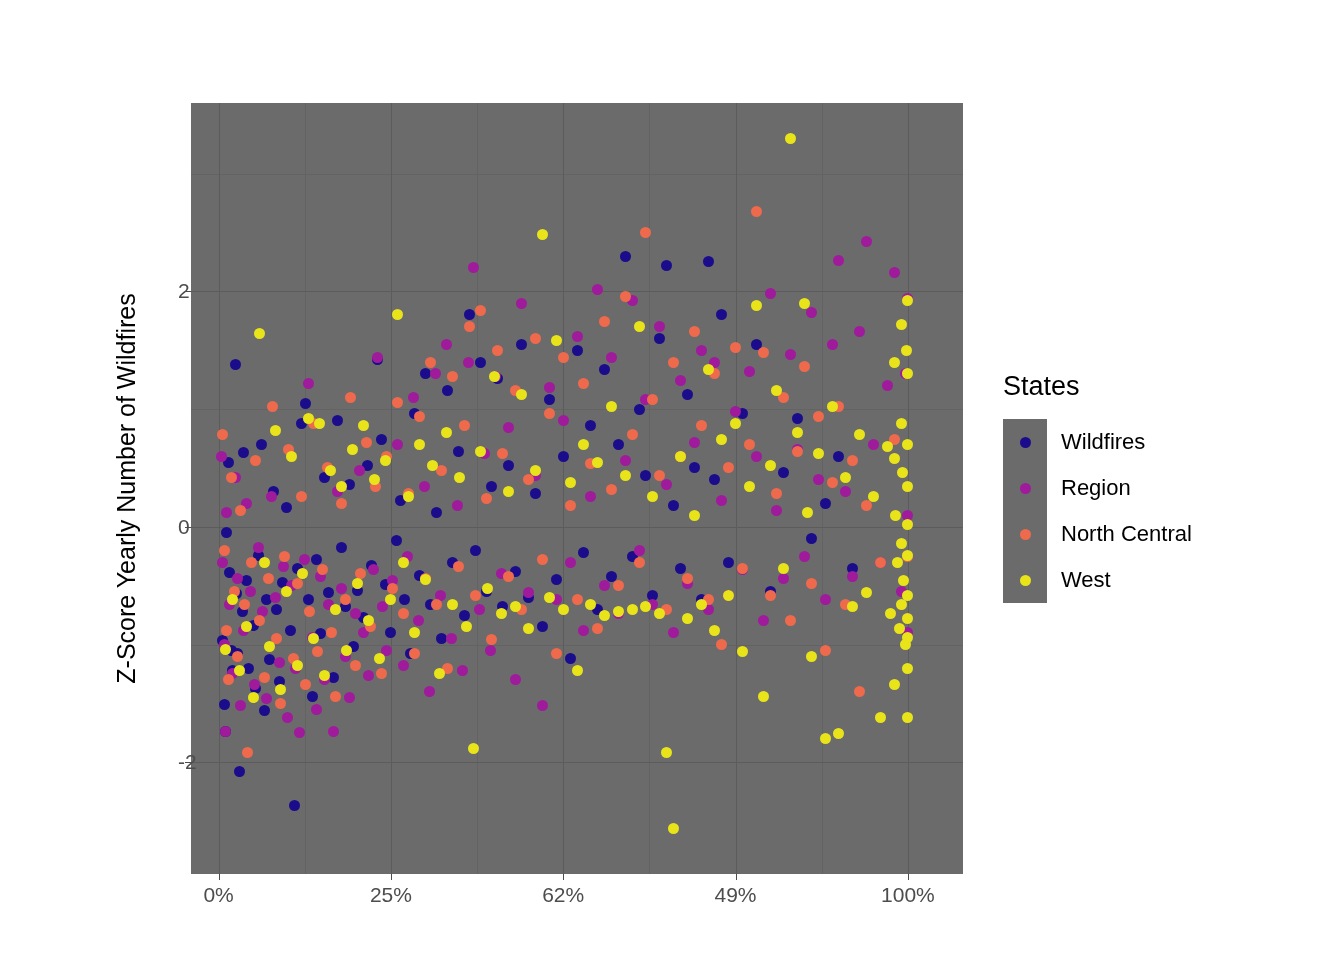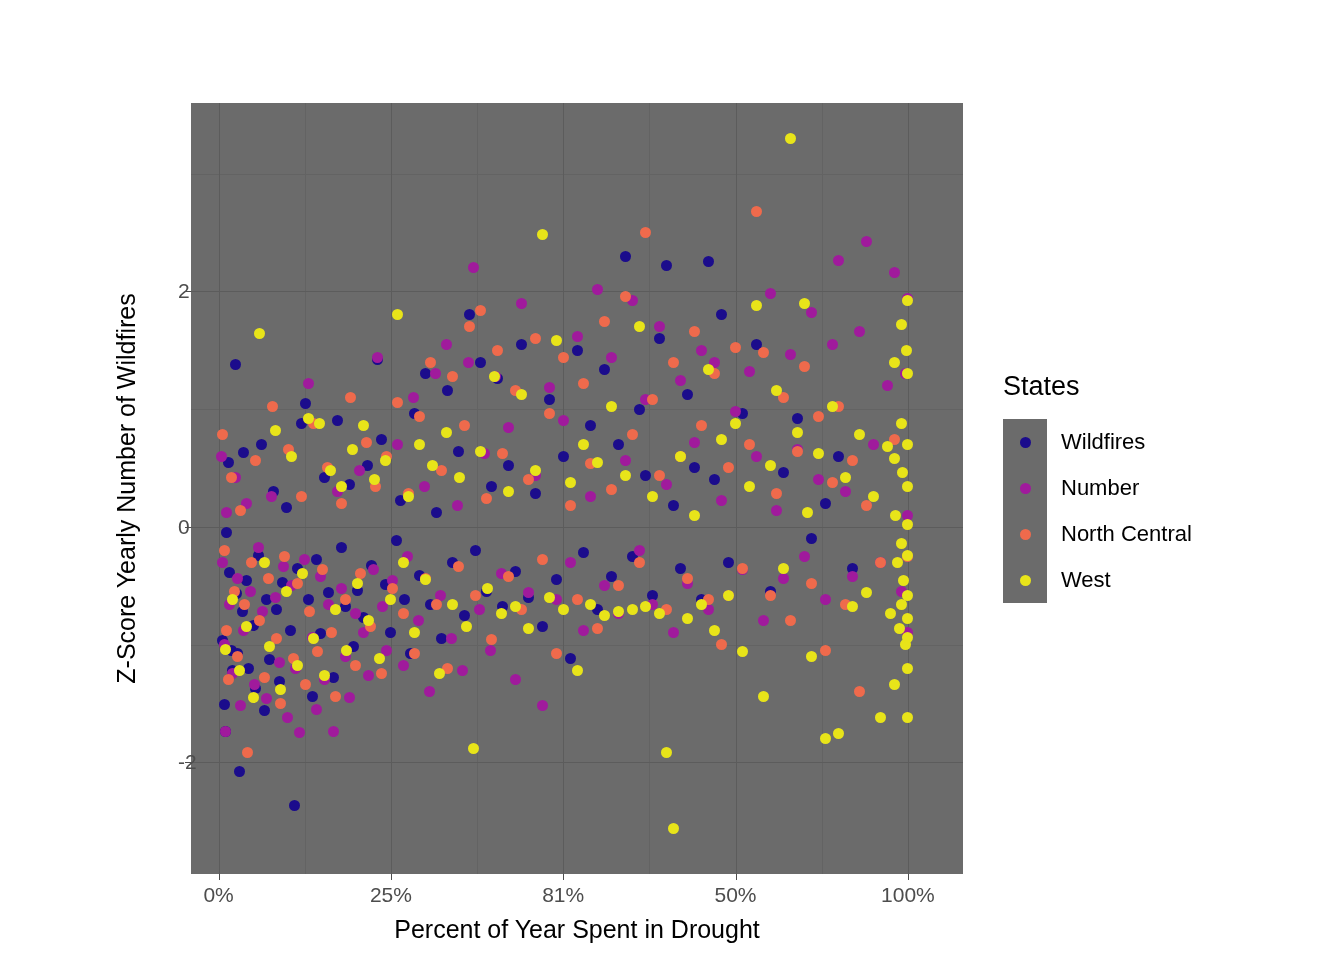--- a/index.html
+++ b/index.html
@@ -685,32 +685,31 @@
       <div class="pt" style="left: 716.9px; top: 534.4px; background: rgb(232, 228, 25);"></div>
       <div class="pt" style="left: 716.9px; top: 565px; background: rgb(232, 228, 25);"></div>
       <div class="pt" style="left: 716.9px; top: 614.4px; background: rgb(232, 228, 25);"></div>
       <div class="pt" style="left: 710px; top: 320.2px; background: rgb(232, 228, 25);"></div>
       <div class="pt" style="left: 710px; top: 440.2px; background: rgb(232, 228, 25);"></div>
       <div class="pt" style="left: 710px; top: 501.4px; background: rgb(232, 228, 25);"></div>
       <div class="pt" style="left: 703.1px; top: 355.5px; background: rgb(232, 228, 25);"></div>
       <div class="pt" style="left: 703.1px; top: 581.5px; background: rgb(232, 228, 25);"></div>
     </div>
 
-  <div id="x-axis-title">Percent of Year Spent in Drought</div>
   <div id="y-axis-title">Z-Score Yearly Number of Wildfires</div>
 
   <div id="axis-ticks">
       <div class="x-tick-mark" style="left: 218.6px;"></div>
       <div class="x-tick-label" style="left: 218.6px;">0%</div>
       <div class="x-tick-mark" style="left: 390.9px;"></div>
       <div class="x-tick-label" style="left: 390.9px;">25%</div>
       <div class="x-tick-mark" style="left: 563.2px;"></div>
-      <div class="x-tick-label" style="left: 563.2px;">81%</div>
+      <div class="x-tick-label" style="left: 563.2px;">62%</div>
       <div class="x-tick-mark" style="left: 735.5px;"></div>
-      <div class="x-tick-label" style="left: 735.5px;">50%</div>
+      <div class="x-tick-label" style="left: 735.5px;">49%</div>
       <div class="x-tick-mark" style="left: 907.9px;"></div>
       <div class="x-tick-label" style="left: 907.9px;">100%</div>
       <div class="y-tick-mark" style="top: 762.2px;"></div>
       <div class="y-tick-label" style="top: 762.2px; width: 0px; left: 178px; transform: translate(-100%, -50%);">-2</div>
       <div class="y-tick-mark" style="top: 526.8px;"></div>
       <div class="y-tick-label" style="top: 526.8px; width: 0px; left: 178px; transform: translate(-100%, -50%);">0</div>
       <div class="y-tick-mark" style="top: 291.3px;"></div>
       <div class="y-tick-label" style="top: 291.3px; width: 0px; left: 178px; transform: translate(-100%, -50%);">2</div>
     </div>
 
@@ -720,21 +719,21 @@
         <div class="legend-row" style="top: 48px;">
           <div class="legend-key">
             <div class="dot" style="background: rgb(27, 12, 140);"></div>
           </div>
           <div class="legend-label">Wildfires</div>
         </div>
         <div class="legend-row" style="top: 94px;">
           <div class="legend-key">
             <div class="dot" style="background: rgb(160, 26, 156);"></div>
           </div>
-          <div class="legend-label">Number</div>
+          <div class="legend-label">Region</div>
         </div>
         <div class="legend-row" style="top: 140px;">
           <div class="legend-key">
             <div class="dot" style="background: rgb(239, 106, 76);"></div>
           </div>
           <div class="legend-label">North Central</div>
         </div>
         <div class="legend-row" style="top: 186px;">
           <div class="legend-key">
             <div class="dot" style="background: rgb(232, 228, 25);"></div>

